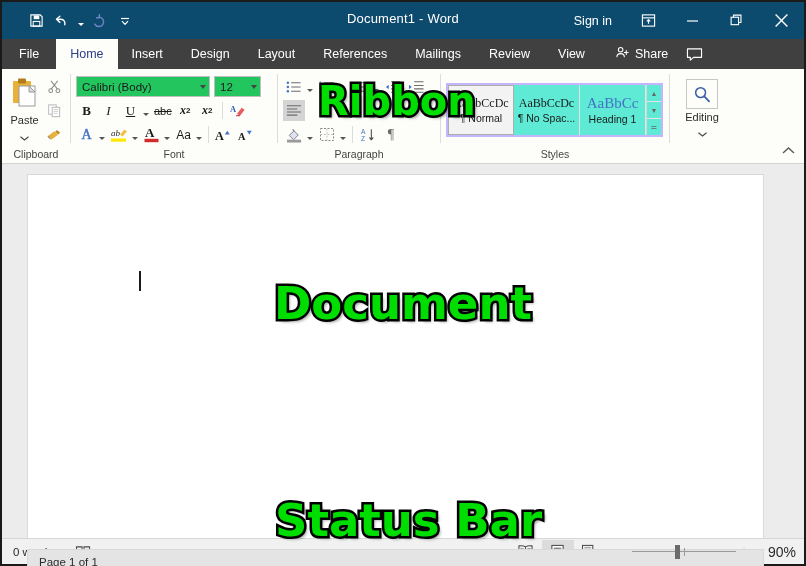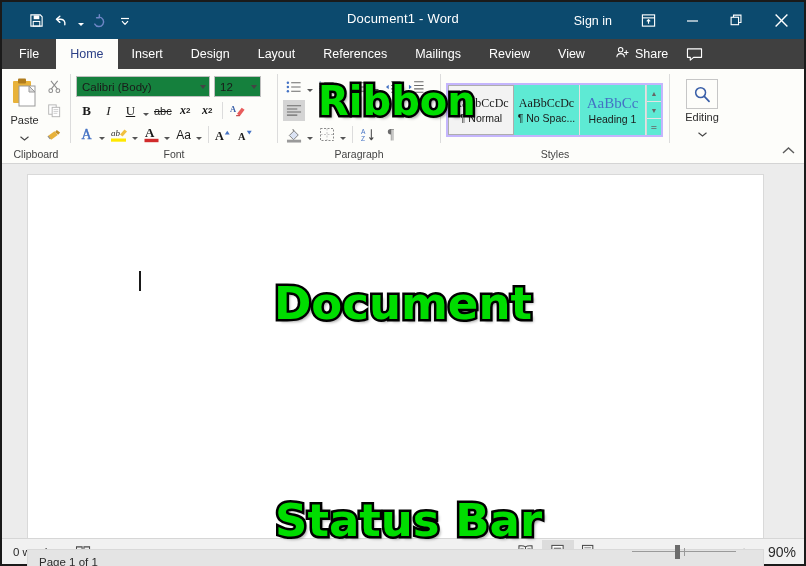--- a/index.html
+++ b/index.html
@@ -97,21 +97,21 @@
   .paste-label { font-size: 11px; color: #2b2b2b; margin-top: 1px; }
   .paste-caret { margin-top: 1px; }
   .cb-small { display: flex; flex-direction: column; gap: 3px; padding-left: 1px; }
   .cb-btn { width: 22px; height: 21px; display: flex; align-items: center; justify-content: center; }
 
   
   .fontgrp { width: 206px; }
   .font-rows { display: flex; flex-direction: column; gap: 2px; width: 100%; padding-top: 1px; }
   .frow { display: flex; align-items: center; gap: 1px; height: 22px; }
   .combo {
-    border: 1px solid #bfbfbf; background: #15803d; height: 21px;
+    border: 1px solid #bfbfbf; background: #22c55e; height: 21px;
     display: flex; align-items: center; padding: 0 3px 0 5px;
     font-size: 11.5px; color: #1a1a1a;
   }
   .combo .cname { flex: 1; white-space: nowrap; overflow: hidden; }
   .combo-font { width: 134px; }
   .combo-size { width: 47px; margin-left: 3px; }
   .cb-caret { width: 0; height: 0; border-left: 3.5px solid transparent;
     border-right: 3.5px solid transparent; border-top: 4px solid #444; margin-left: 4px; }
   .fbtn {
     height: 21px; min-width: 21px; display: flex; align-items: center;

